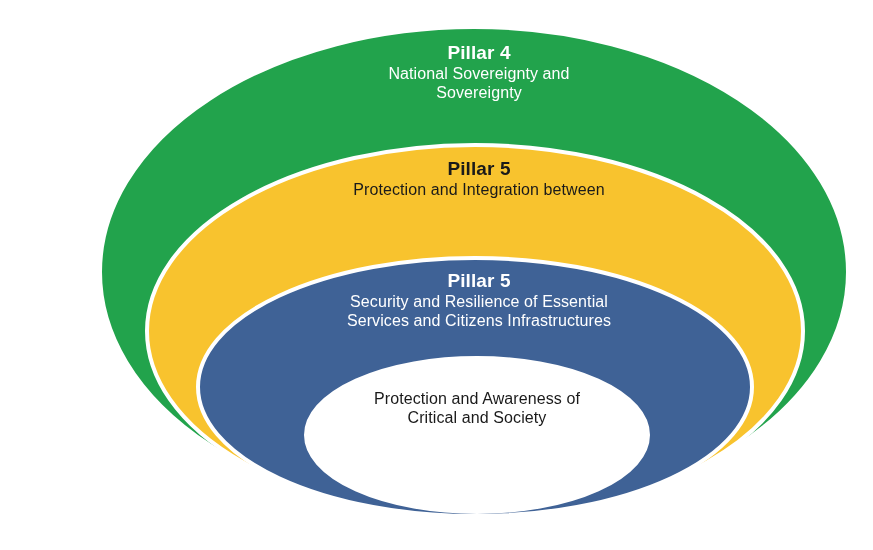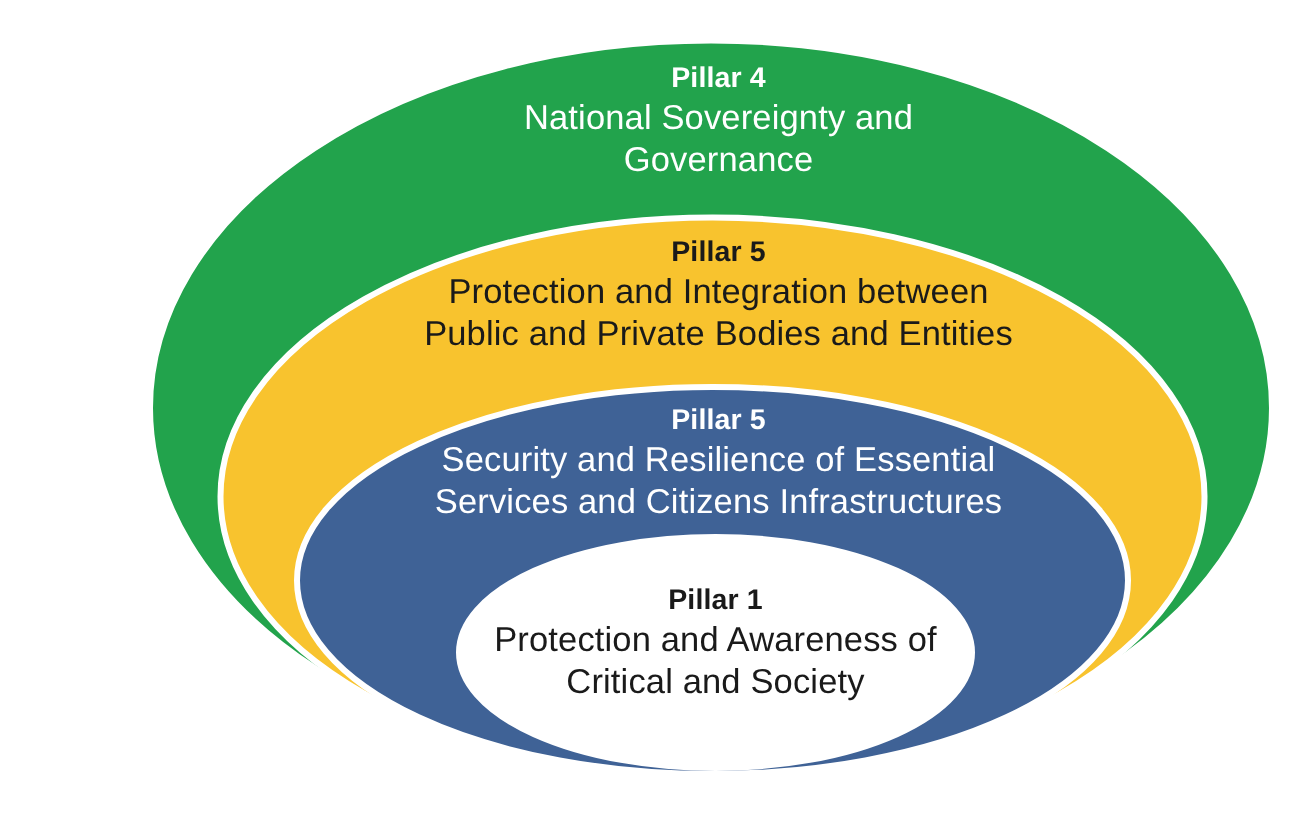--- a/index.html
+++ b/index.html
@@ -33,21 +33,21 @@
     letter-spacing: 0.1px;
   }
   .label-title {
     font-weight: bold;
     font-size: 19px;
     display: block;
     margin-bottom: 1px;
   }
   .label-desc {
     font-weight: normal;
-    font-size: 23px;
+    font-size: 16px;
     display: block;
   }
   
   #label-pillar-4 {
     left: 236px;
     top: 42px;
     width: 400px;
     color: #ffffff;
   }
   
@@ -80,34 +80,32 @@
   <svg class="layer-svg" viewBox="0 0 873 550" xmlns="http://www.w3.org/2000/svg" aria-hidden="true">
     <ellipse id="shape-pillar-4" cx="431" cy="272" rx="374" ry="245" fill="#22a34c" stroke="#ffffff" stroke-width="4"></ellipse>
     <ellipse id="shape-pillar-3" cx="432" cy="331" rx="328" ry="186" fill="#f8c32e" stroke="#ffffff" stroke-width="4"></ellipse>
     <ellipse id="shape-pillar-2" cx="432" cy="387" rx="277" ry="129" fill="#3f6296" stroke="#ffffff" stroke-width="4"></ellipse>
     <ellipse id="shape-pillar-1" cx="434" cy="435" rx="171" ry="77" fill="#ffffff" stroke="#ffffff" stroke-width="4"></ellipse>
   </svg>
 
   <div class="label-block" id="label-pillar-4" style="color: rgb(255, 255, 255);">
     <span class="label-title">Pillar 4</span>
     <span class="label-desc">National Sovereignty and</span>
-    <span class="label-desc">Governance</span>
+    <span class="label-desc">Sovereignty</span>
   </div>
 
   <div class="label-block" id="label-pillar-3" style="color: rgb(26, 26, 26);">
     <span class="label-title">Pillar 5</span>
     <span class="label-desc">Protection and Integration between</span>
-    <span class="label-desc">Public and Private Bodies and Entities</span>
   </div>
 
   <div class="label-block" id="label-pillar-2" style="color: rgb(255, 255, 255);">
     <span class="label-title">Pillar 5</span>
     <span class="label-desc">Security and Resilience of Essential</span>
     <span class="label-desc">Services and Citizens Infrastructures</span>
   </div>
 
   <div class="label-block" id="label-pillar-1" style="color: rgb(26, 26, 26);">
-    <span class="label-title">Pillar 1</span>
     <span class="label-desc">Protection and Awareness of</span>
     <span class="label-desc">Critical and Society</span>
   </div>
 
 </div>
 
 </body></html>

